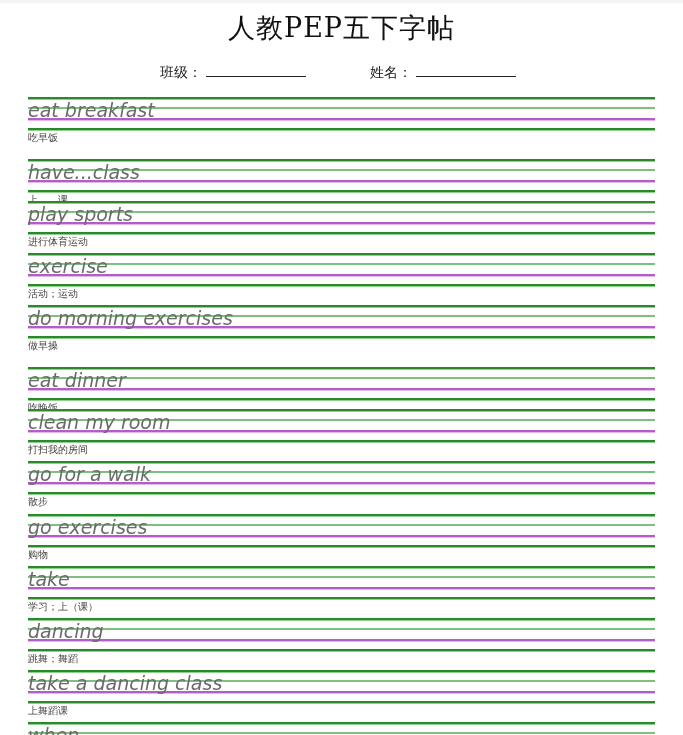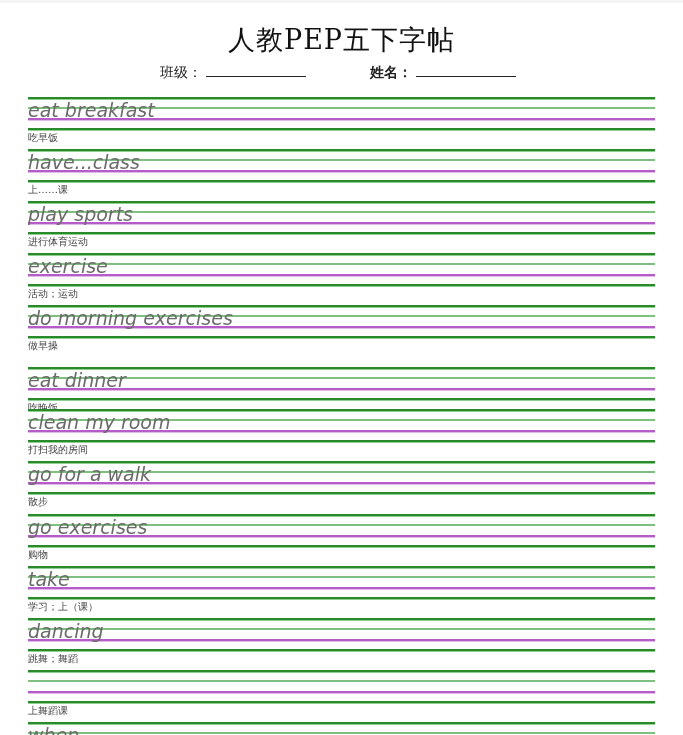--- a/index.html
+++ b/index.html
@@ -4,21 +4,21 @@
   <style>
     html, body { margin: 0; padding: 0; }
     body {
       width: 683px; height: 735px; overflow: hidden;
       background: #ffffff; position: relative;
       font-family: "DejaVu Sans", sans-serif;
     }
     .topband { position: absolute; left: 0; top: 0; width: 683px; height: 3px; background: #f4f4f4; }
     .title {
       position: absolute; left: 0; top: 10px; width: 683px; text-align: center;
-      font-family: "DejaVu Serif", serif; font-size: 27px; color: #111; letter-spacing: 1px; margin-top: 12px;
+      font-family: "DejaVu Serif", serif; font-size: 27px; color: #111; letter-spacing: 1px;
     }
     .info {
       position: absolute; top: 62px; left: 0; width: 683px;
       font-family: "DejaVu Serif", serif; font-size: 14px; color: #222;
     }
     .info .field { position: absolute; white-space: nowrap; }
     .info .blank { display: inline-block; border-bottom: 1px solid #222; height: 14px; vertical-align: baseline; margin-left: 4px; }
     .sheet { position: absolute; left: 28px; top: 0; width: 627px; }
     .entry { position: absolute; left: 0; width: 627px; height: 64px; }
     .ln { position: absolute; left: 0; width: 627px; }
@@ -39,36 +39,36 @@
 <body>
 
 <div class="topband"></div>
 
 <div class="title">人教PEP五下字帖</div>
 
 <div class="info">
   <div class="field" style="left:160px;text-align:right;">
     <span>班级：</span><span class="blank" style="width:100px;"></span>
   </div>
-  <div class="field" style="left:370px;font-weight:bold;">
+  <div class="field" style="left:370px;">
     <span>姓名：</span><span class="blank" style="width:100px;"></span>
   </div>
 </div>
 
 <div class="sheet" id="sheet">
 
   <div class="entry" style="top:97px;">
     <div class="ln dg" style="top:0px;"></div>
     <div class="ln lg" style="top:10px;"></div>
     <div class="ln pu" style="top:21px;"></div>
     <div class="ln dg" style="top:31px;"></div>
     <div class="en">eat breakfast</div>
     <div class="zh">吃早饭</div>
   </div>
-  <div class="entry" style="top:149px;">
+  <div class="entry" style="top:159px;">
     <div class="ln dg" style="top:0px;"></div>
     <div class="ln lg" style="top:10px;"></div>
     <div class="ln pu" style="top:21px;"></div>
     <div class="ln dg" style="top:31px;"></div>
     <div class="en">have...class</div>
     <div class="zh">上……课</div>
   </div>
   <div class="entry" style="top:201px;">
     <div class="ln dg" style="top:0px;"></div>
     <div class="ln lg" style="top:10px;"></div>
@@ -139,20 +139,21 @@
     <div class="ln pu" style="top:21px;"></div>
     <div class="ln dg" style="top:31px;"></div>
     <div class="en">dancing</div>
     <div class="zh">跳舞；舞蹈</div>
   </div>
   <div class="entry" style="top:670px;">
     <div class="ln dg" style="top:0px;"></div>
     <div class="ln lg" style="top:10px;"></div>
     <div class="ln pu" style="top:21px;"></div>
     <div class="ln dg" style="top:31px;"></div>
+    <div class="en">take a dancing class</div>
     <div class="zh">上舞蹈课</div>
   </div>
   <div class="entry" style="top:722px;">
     <div class="ln dg" style="top:0px;"></div>
     <div class="ln lg" style="top:10px;"></div>
 
     <div class="en">when</div>
     <div class="zh"></div>
   </div>
 </div>

